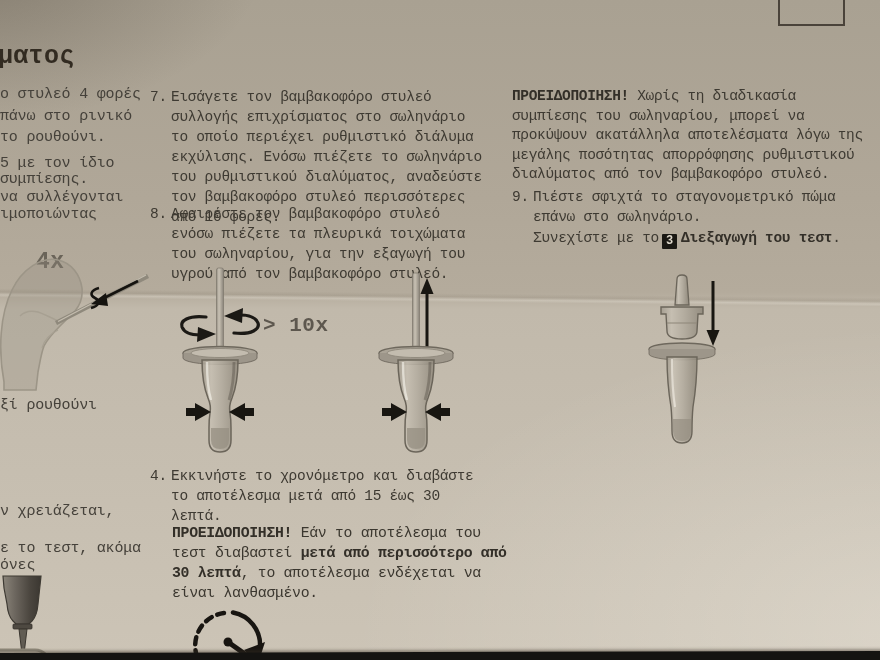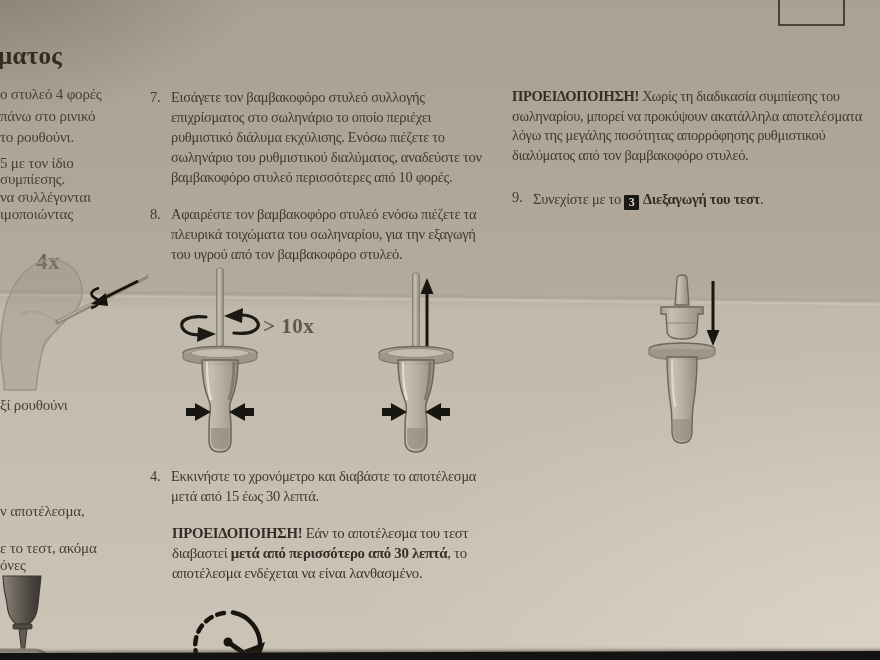--- a/index.html
+++ b/index.html
@@ -1,18 +1,18 @@
 <!DOCTYPE html>
 <html><head>
 <meta charset="utf-8">
 <style>
   html,body{margin:0;padding:0;background:#000;}
   .page{
     position:relative;width:880px;height:660px;overflow:hidden;
-    font-family:Liberation Serif, serif;
+    font-family:Liberation Mono, monospace;
     background:
       radial-gradient(120% 85% at 106% 96%, rgba(255,252,244,0.30), rgba(255,252,244,0) 55%),
       radial-gradient(55% 40% at -4% -6%, rgba(52,44,34,0.32), rgba(52,44,34,0) 62%),
       linear-gradient(180deg,#a9a192 0%,#b0a798 30%,#b4ab9c 44.3%,#c1b9ab 46.8%,#c4bcae 62%,#ccc4b6 100%);
   }
   .fold{
     position:absolute;left:-10px;top:293px;width:900px;height:9px;
     background:linear-gradient(180deg,rgba(92,82,66,0) 0%,rgba(92,82,66,0.13) 40%,rgba(252,249,240,0.22) 72%,rgba(252,249,240,0) 100%);
     transform:rotate(0.6deg);
   }
@@ -96,41 +96,42 @@
   <div class="heading">ματος</div>
 
   <div class="lfrag lt0">ο στυλεό 4 φορές</div>
   <div class="lfrag lt1">πάνω στο ρινικό</div>
   <div class="lfrag lt2">το ρουθούνι.</div>
   <div class="lfrag lt3">5 με τον ίδιο</div>
   <div class="lfrag lt4">συμπίεσης.</div>
   <div class="lfrag lt5">να συλλέγονται</div>
   <div class="lfrag lt6">ιμοποιώντας</div>
   <div class="lfrag lb0">ξί ρουθούνι</div>
-  <div class="lfrag lb2">ν αποτέλεσμα,</div>
+  <div class="lfrag lb2">ν χρειάζεται,</div>
   <div class="lfrag lb3">ε το τεστ, ακόμα</div>
   <div class="lfrag lb4">όνες</div>
 
   <div class="step" id="step7">
     <span class="num">7.</span>
     <span class="body">Εισάγετε τον βαμβακοφόρο στυλεό συλλογής επιχρίσματος στο σωληνάριο το οποίο περιέχει ρυθμιστικό διάλυμα εκχύλισης. Ενόσω πιέζετε το σωληνάριο του ρυθμιστικού διαλύματος, αναδεύστε τον βαμβακοφόρο στυλεό περισσότερες από 10 φορές.</span>
   </div>
 
   <div class="step" id="step8">
     <span class="num">8.</span>
     <span class="body">Αφαιρέστε τον βαμβακοφόρο στυλεό ενόσω πιέζετε τα πλευρικά τοιχώματα του σωληναρίου, για την εξαγωγή του υγρού από τον βαμβακοφόρο στυλεό.</span>
   </div>
 
   <div class="warn-tube">
     <span class="btxt">ΠΡΟΕΙΔΟΠΟΙΗΣΗ!</span><span> Χωρίς τη διαδικασία συμπίεσης του σωληναρίου, μπορεί να προκύψουν ακατάλληλα αποτελέσματα λόγω της μεγάλης ποσότητας απορρόφησης ρυθμιστικού διαλύματος από τον βαμβακοφόρο στυλεό.</span>
   </div>
 
   <div class="step" id="step9">
     <span class="num">9.</span>
     <span class="body">
+      <span>Πιέστε σφιχτά το σταγονομετρικό πώμα επάνω στο σωληνάριο.</span>
       <div class="continue-line">
         <span>Συνεχίστε με το</span><span class="badge3">3</span><span class="btxt">Διεξαγωγή του τεστ</span><span>.</span>
       </div>
     </span>
   </div>
 
   <div class="step" id="step4">
     <span class="num">4.</span>
     <span class="body">Εκκινήστε το χρονόμετρο και διαβάστε το αποτέλεσμα μετά από 15 έως 30 λεπτά.</span>
   </div>

